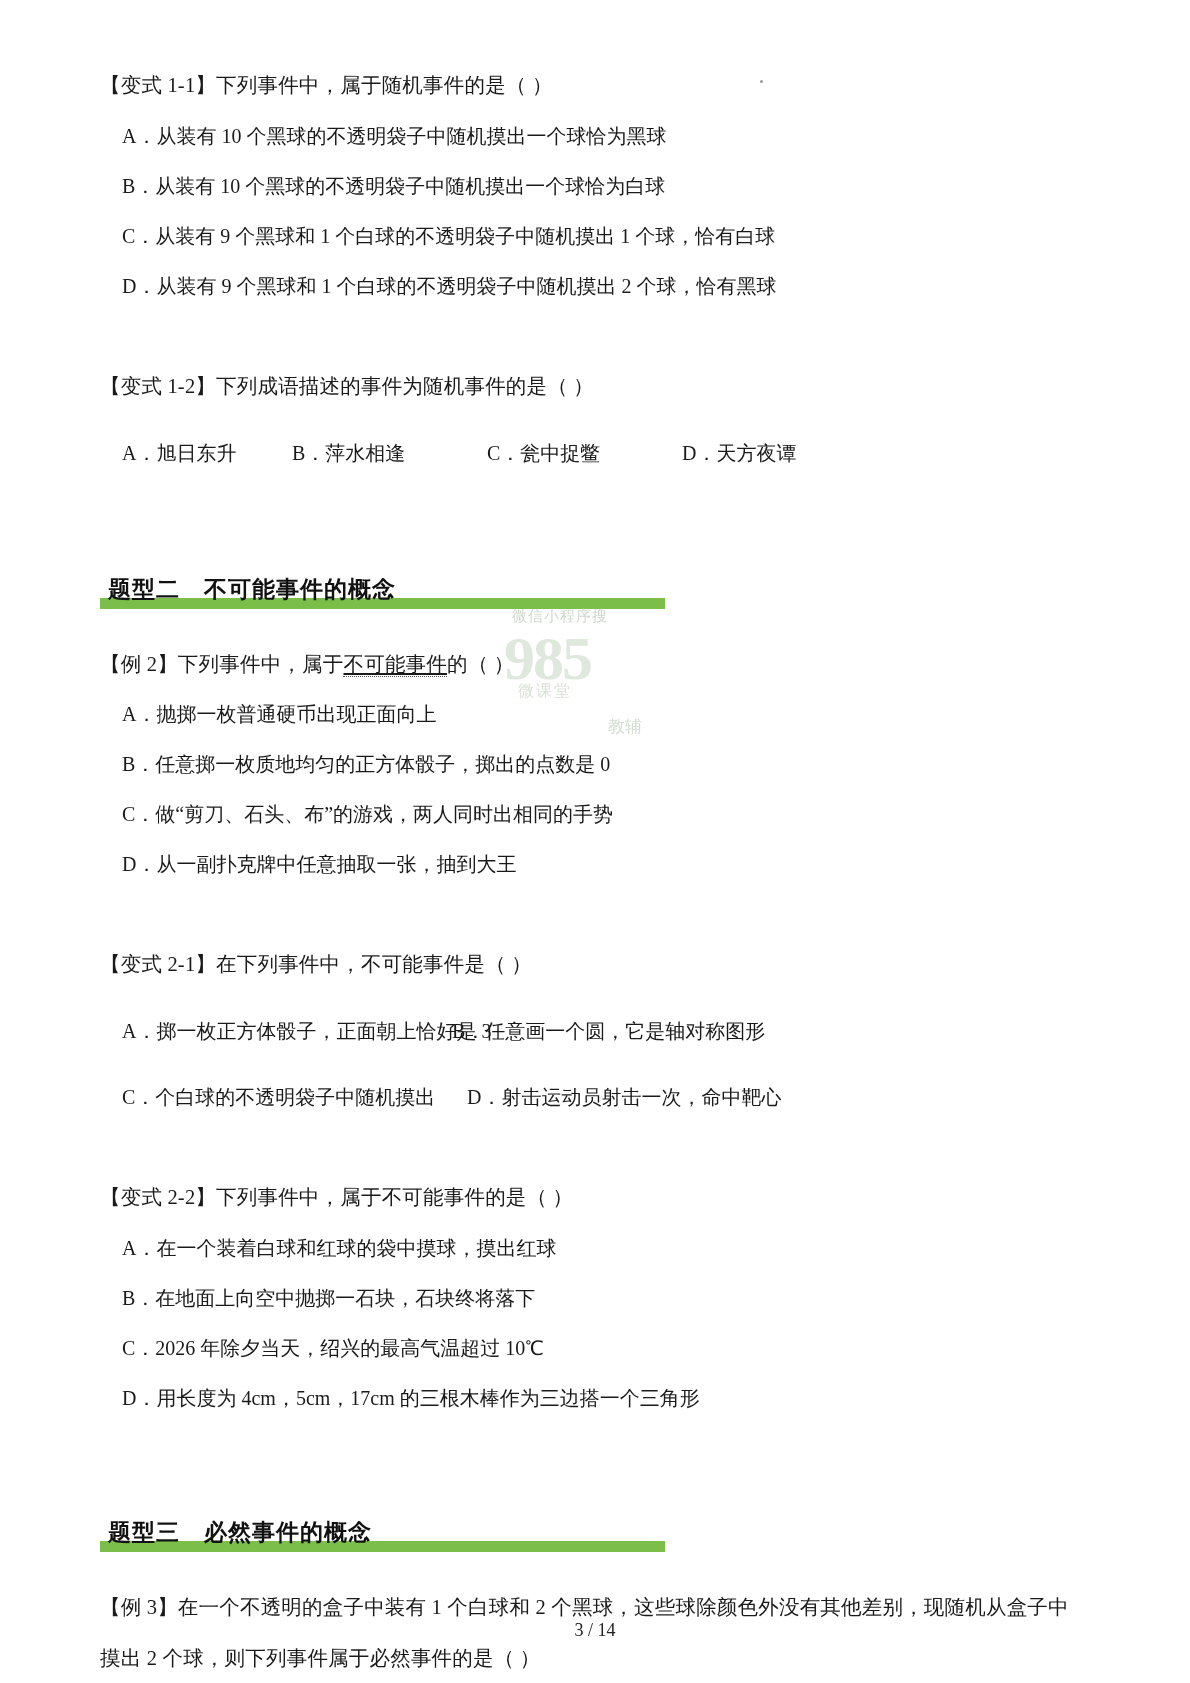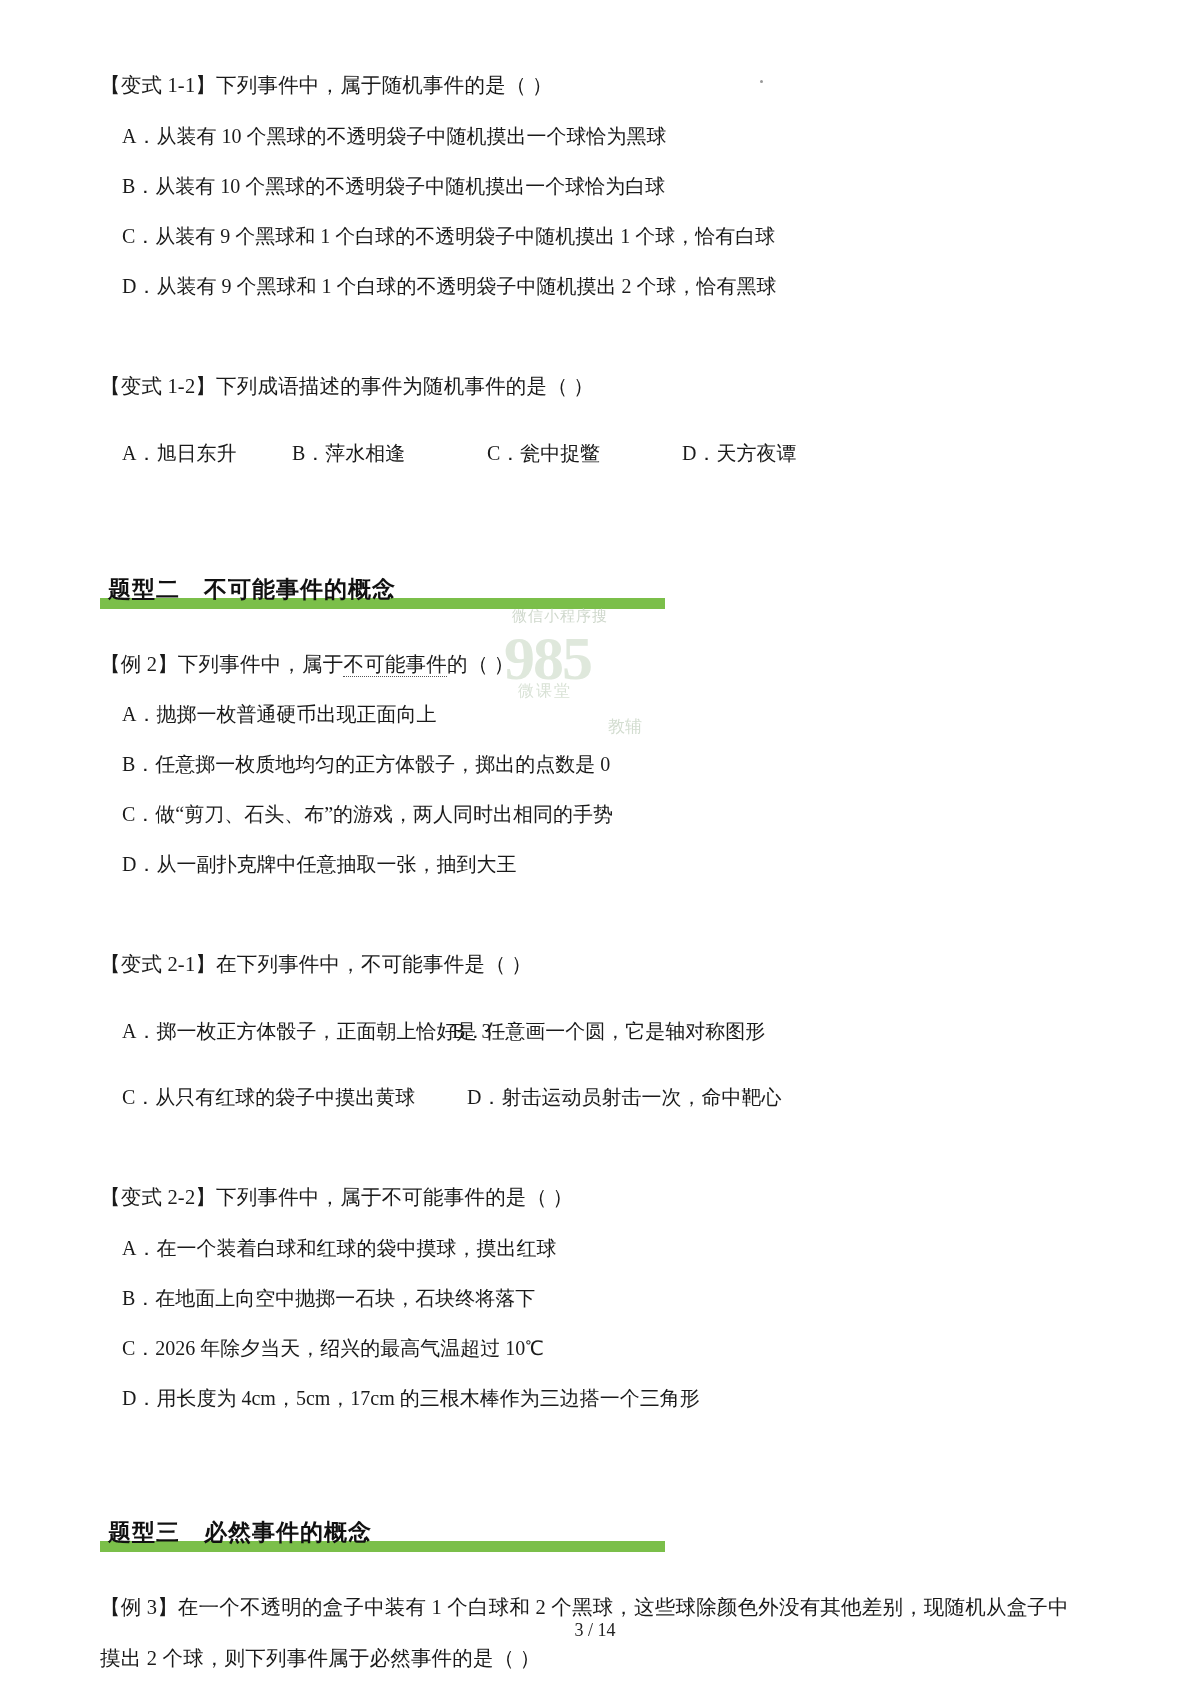--- a/index.html
+++ b/index.html
@@ -71,20 +71,21 @@
     letter-spacing: 1px;
     z-index: 2;
   }
   .section .title .t2 {
     margin-left: 24px;
   }
 
   .dotted {
     border-bottom: 1px dotted #555;
     padding-bottom: 1px;
+    text-decoration: underline;
   }
 
   .footer {
     position: absolute;
     left: 0;
     right: 0;
     bottom: 42px;
     text-align: center;
     font-size: 18px;
     color: #222;
@@ -211,21 +212,21 @@
   <div class="gap-xl"></div>
 
   <div class="q-head">【变式 2-1】在下列事件中，不可能事件是（   ）</div>
   <div class="gap-sm"></div>
   <div class="opt-row">
     <span class="cell" style="width:330px">A．掷一枚正方体骰子，正面朝上恰好是 3</span>
     <span class="cell">B．任意画一个圆，它是轴对称图形</span>
   </div>
   <div class="gap-sm"></div>
   <div class="opt-row">
-    <span class="cell" style="width:345px">C．从只有红球的袋子中摸出黄球</span>
+    <span class="cell" style="width:345px">C．个白球的不透明袋子中随机摸出</span>
     <span class="cell">D．射击运动员射击一次，命中靶心</span>
   </div>
 
   <div class="gap-xl"></div>
 
   <div class="q-head">【变式 2-2】下列事件中，属于不可能事件的是（    ）</div>
   <div class="gap-sm"></div>
   <div class="opt">A．在一个装着白球和红球的袋中摸球，摸出红球</div>
   <div class="gap-sm"></div>
   <div class="opt">B．在地面上向空中抛掷一石块，石块终将落下</div>

